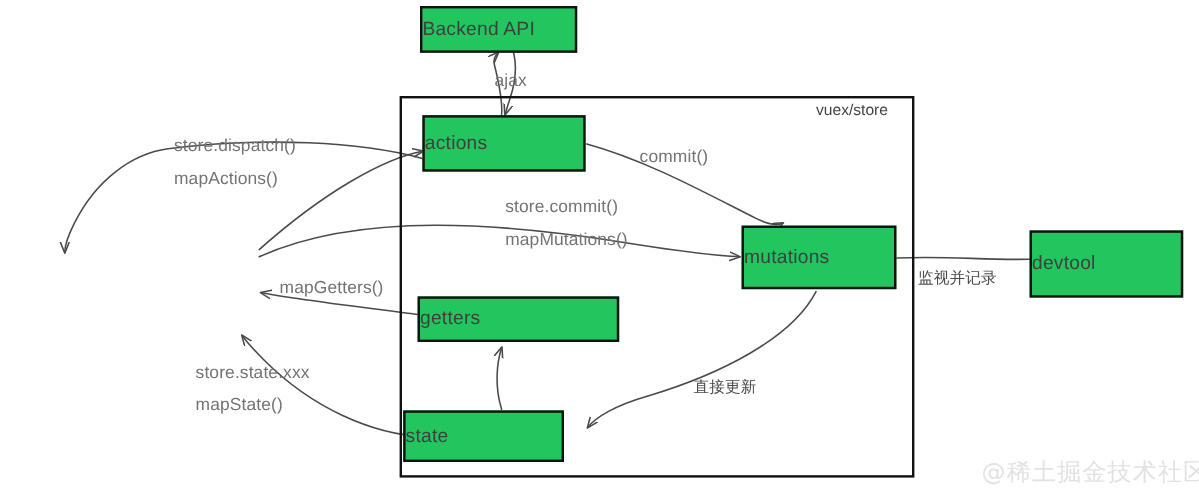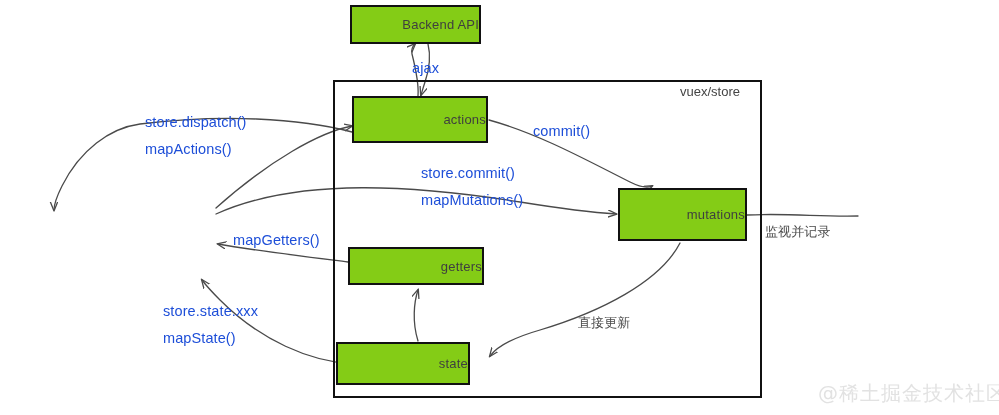--- a/index.html
+++ b/index.html
@@ -20,39 +20,39 @@
   #diagram-svg {
     position: absolute;
     left: 0;
     top: 0;
     width: 999px;
     height: 415px;
   }
   .node-box {
     position: absolute;
     box-sizing: border-box;
-    background: #84cc16;
+    background: #22c55e;
     border: 2.5px solid #111111;
     display: flex;
     align-items: center;
-    justify-content: flex-end;
+    justify-content: flex-start;
     color: #3f3f3f;
-    font-size: 13px;
+    font-size: 16px;
     letter-spacing: 0.2px;
     white-space: nowrap;
   }
   .container-box {
     position: absolute;
     box-sizing: border-box;
     background: transparent;
     border: 2.5px solid #111111;
   }
   .edge-label {
     position: absolute;
-    color: #1d4ed8;
+    color: #737373;
     font-size: 14.5px;
     white-space: nowrap;
     letter-spacing: 0.1px;
   }
   .edge-label.cjk {
     font-family: Liberation Serif, serif;
     font-size: 13px;
     color: #4a4a4a;
   }
   .container-title {
@@ -108,37 +108,40 @@
     </g>
   </svg>
 
   <div class="container-box" style="left:333px; top:80px; width:429px; height:318px;"></div>
   <div class="container-title" style="left:680px; top:84px;">vuex/store</div>
 
   <div class="node-box" style="left:350px; top:5px; width:131px; height:39px;">
     <span>Backend API</span>
   </div>
 
-  <div class="node-box" style="left:352px; top:96px; width:136px; height:47px;padding-left:27px;">
+  <div class="node-box" style="left:352px; top:96px; width:136px; height:47px;">
     <span>actions</span>
   </div>
 
   <div class="node-box" style="left:618px; top:188px; width:129px; height:53px;">
     <span>mutations</span>
   </div>
 
-  <div class="node-box" style="left:348px; top:247px; width:136px; height:38px;">
+  <div class="node-box" style="left:348px; top:247px; width:168px; height:38px;">
     <span>getters</span>
   </div>
 
   <div class="node-box" style="left:336px; top:342px; width:134px; height:43px;">
     <span>state</span>
   </div>
 
 
+  <div class="node-box" style="left:858px; top:192px; width:128px; height:56px;">
+    <span>devtool</span>
+  </div>
 
   <div class="edge-label" style="left:412px; top:60px;">ajax</div>
 
   <div class="edge-label" style="left:533px; top:123px;">commit()</div>
 
   <div class="edge-label" style="left:145px; top:114px;">store.dispatch()</div>
 
   <div class="edge-label" style="left:145px; top:141px;">mapActions()</div>
 
   <div class="edge-label" style="left:421px; top:165px;">store.commit()</div>

